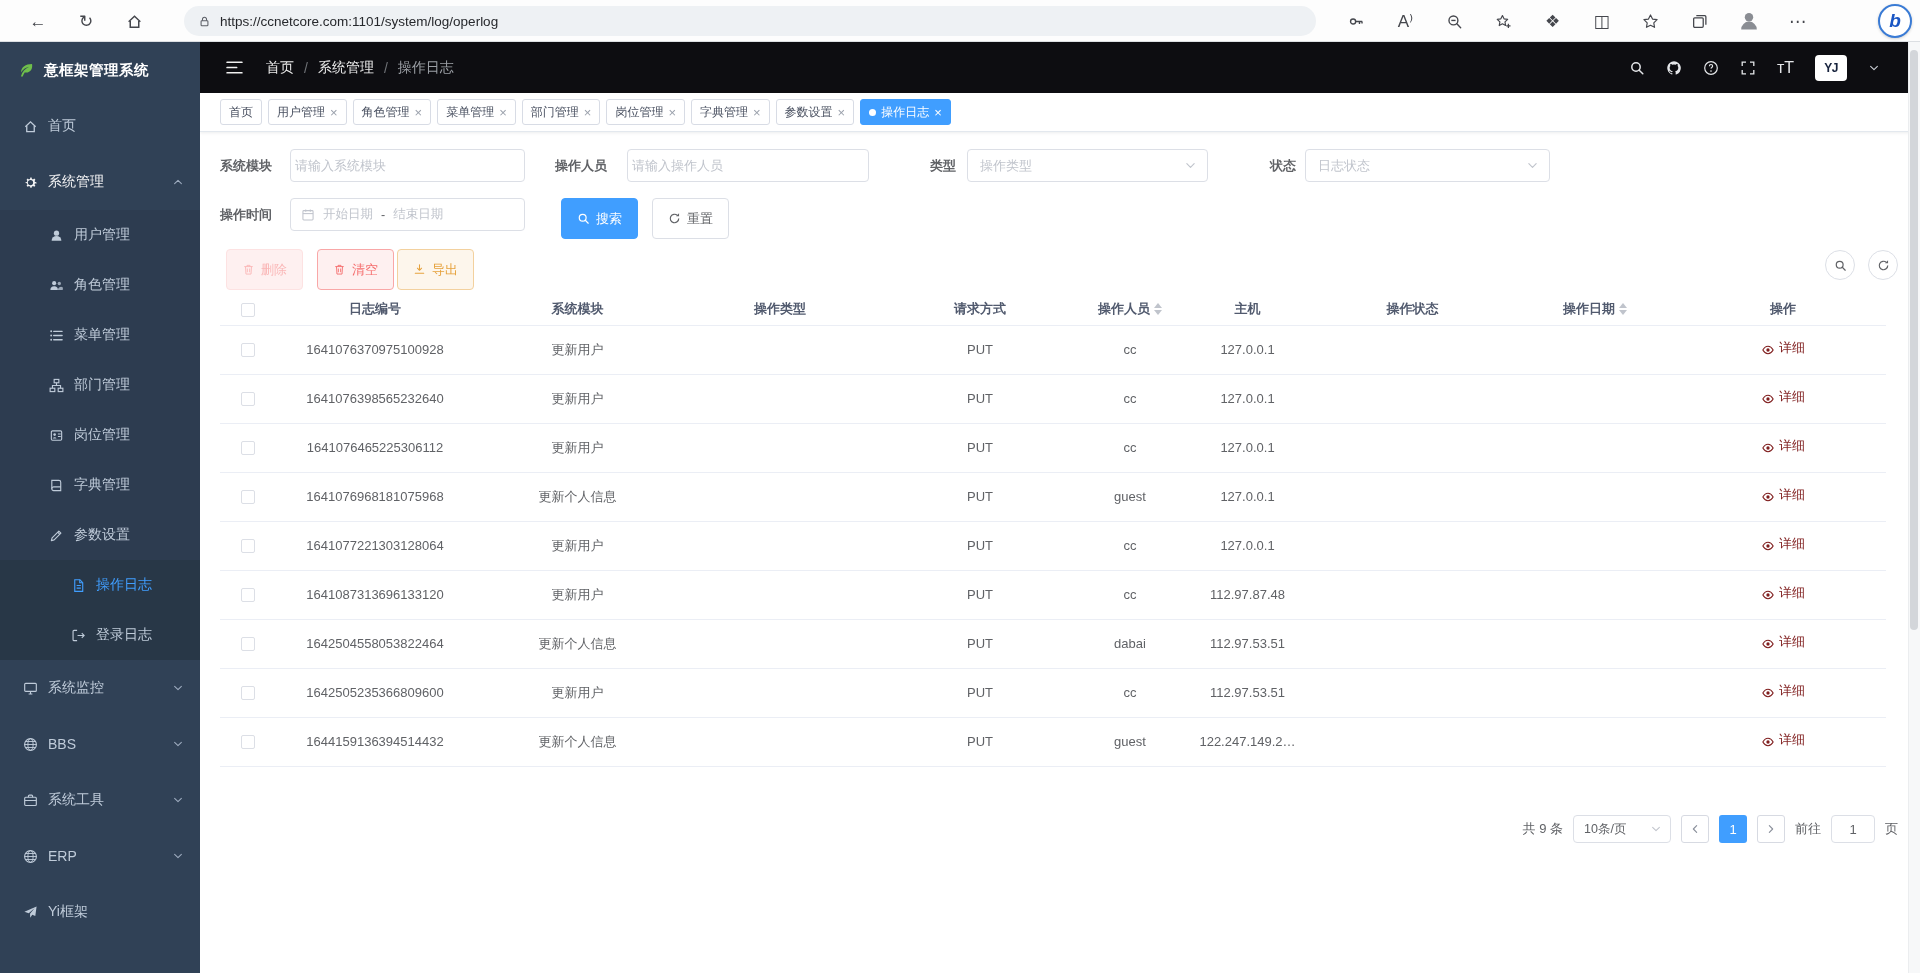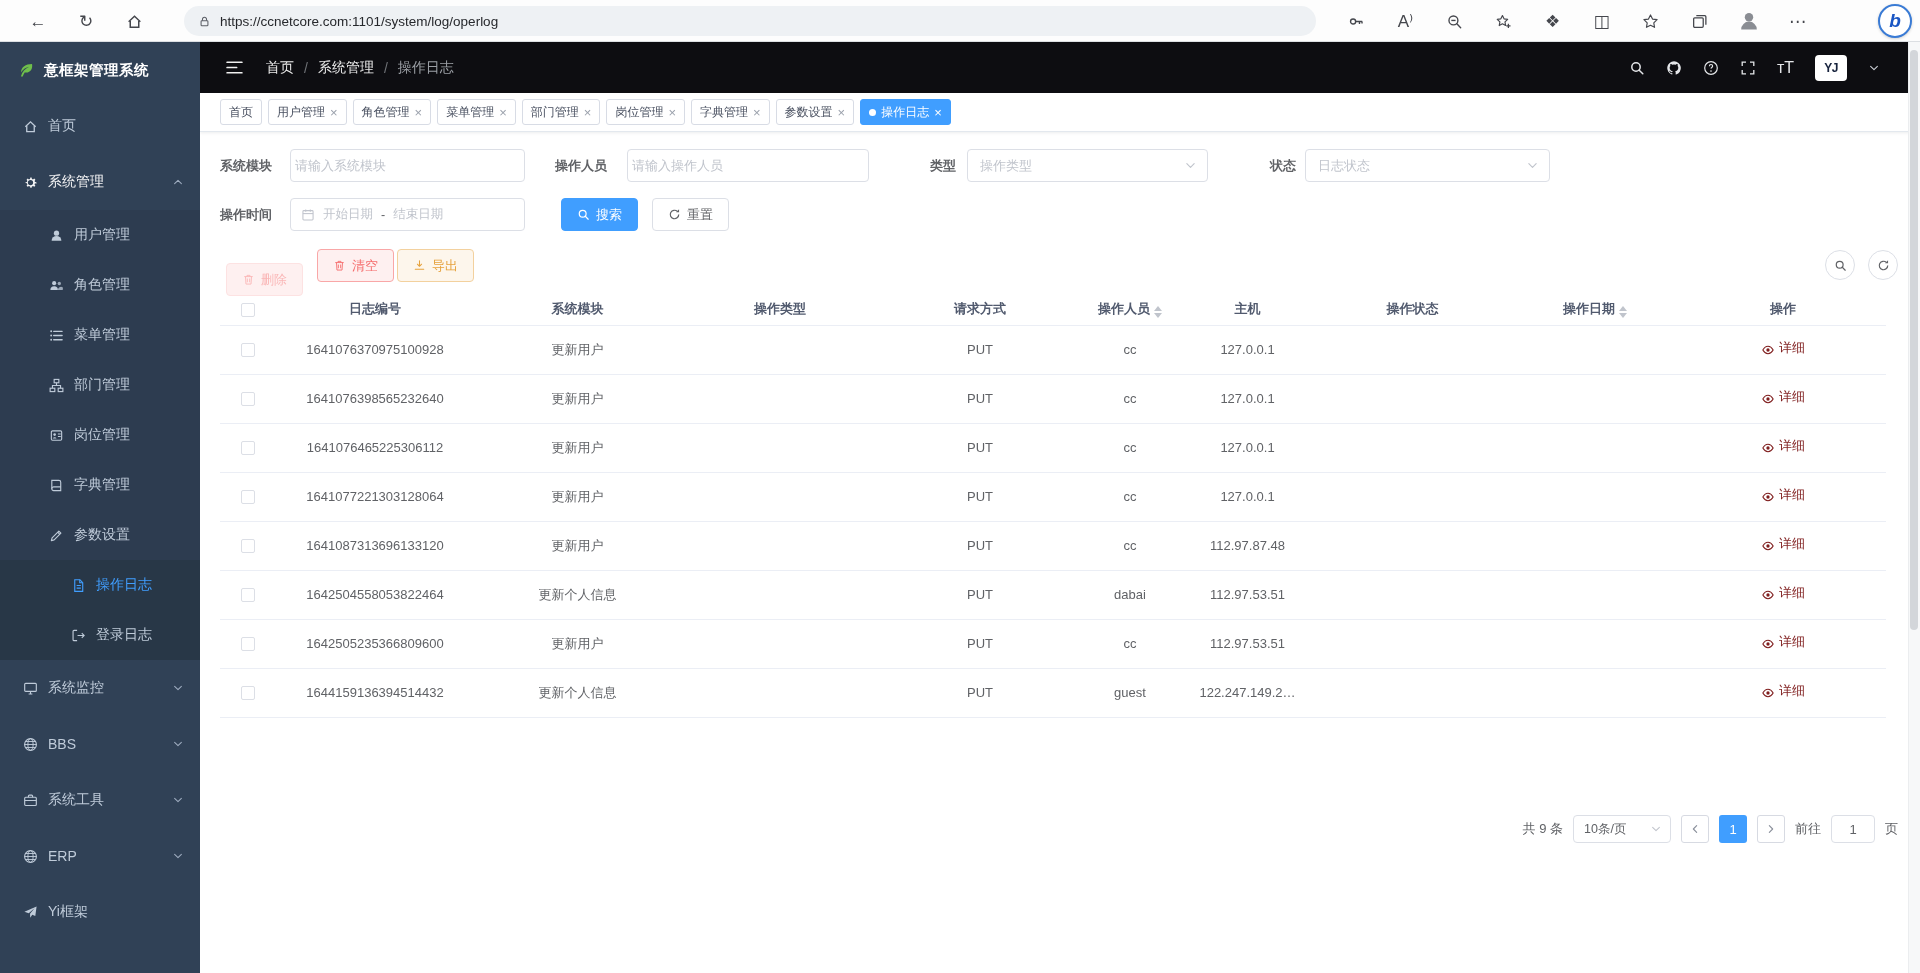--- a/index.html
+++ b/index.html
@@ -60,35 +60,35 @@
   
   .content{position:absolute;left:200px;top:132px;width:1720px;height:841px;background:#fff}
   .fl{position:absolute;height:33px;line-height:33px;font-size:13px;font-weight:700;color:#606266}
   .inp{position:absolute;height:33px;border:1px solid #dcdfe6;border-radius:4px;font-size:13px;color:#606266;padding:0 4px;outline:none;background:#fff;font-family:inherit}
   .inp::placeholder{color:#c0c4cc}
   .sel{position:absolute;height:33px;border:1px solid #dcdfe6;border-radius:4px;background:#fff;display:flex;align-items:center;justify-content:space-between;padding:0 10px 0 12px;font-size:13px;color:#c0c4cc;cursor:pointer}
   .sel .ico{color:#c0c4cc;font-size:13px}
   .date{position:absolute;height:33px;border:1px solid #dcdfe6;border-radius:4px;background:#fff;display:flex;align-items:center;gap:8px;padding:0 10px;font-size:12.5px;color:#c0c4cc;cursor:pointer}
   .date .ico{color:#c0c4cc;font-size:14px}
   .date .dsep{color:#606266}
-  .btn{position:absolute;height:33px;border-radius:4px;display:inline-flex;align-items:center;gap:6px;padding:0 15px;font-size:13px;cursor:pointer;border:1px solid #dcdfe6;background:#fff;color:#606266;font-family:inherit}
+  .btn{position:absolute;height:41px;border-radius:4px;display:inline-flex;align-items:center;gap:6px;padding:0 15px;font-size:13px;cursor:pointer;border:1px solid #dcdfe6;background:#fff;color:#606266;font-family:inherit}
   .btn .ico{font-size:13px}
   .btn.primary{background:#409EFF;border-color:#409EFF;color:#fff}
   .btn.danger-disabled{background:#fef0f0;border-color:#fde2e2;color:#fab6b6;cursor:not-allowed}
   .btn.danger{background:#fef0f0;border-color:#f9a7a7;color:#f56c6c}
   .btn.warning{background:#fdf6ec;border-color:#f3d19e;color:#e6a23c}
   .minis{position:absolute;top:118px;right:22px;display:flex;gap:13px}
   .mini{width:30px;height:30px;border:1px solid #dcdfe6;border-radius:50%;display:flex;align-items:center;justify-content:center;color:#606266;font-size:13px;background:#fff;cursor:pointer}
 
   
   .table-wrap{position:absolute;left:20px;top:162px;width:1666px}
   table{width:100%;border-collapse:collapse;table-layout:fixed}
   th{height:31px;font-size:13px;color:#515a6e;font-weight:700;border-bottom:1px solid #ebeef5;text-align:center;padding:0;white-space:nowrap}
   td{height:49px;font-size:13px;color:#606266;border-bottom:1px solid #ebeef5;text-align:center;padding:0 4px;white-space:nowrap;overflow:hidden;text-overflow:ellipsis}
-  .th-i{display:inline-flex;align-items:flex-end;gap:4px}
+  .th-i{display:inline-flex;align-items:center;gap:4px}
   .sort{display:inline-flex;flex-direction:column;gap:2px;cursor:pointer}
   .sort i{display:block;width:0;height:0;border-left:4px solid transparent;border-right:4px solid transparent}
   .su{border-bottom:5px solid #c0c4cc}
   .sd{border-top:5px solid #c0c4cc}
   .cb{display:inline-block;width:14px;height:14px;border:1px solid #dcdfe6;border-radius:2px;background:#fff;cursor:pointer;vertical-align:middle}
   .detail{color:#7f1d1d;display:inline-flex;align-items:flex-end;gap:4px;cursor:pointer;font-size:13px;text-decoration:none}
   .detail .ico{font-size:14px}
 
   
   .pagination{position:absolute;top:683px;right:22px;display:flex;align-items:center;gap:10px;font-size:13px;color:#606266}
@@ -514,21 +514,21 @@
     <button class="btn" style="left:452px;top:66px" data-name="reset-button">
       <span class="ico" data-name="refresh-icon">
           <svg viewBox="0 0 16 16">
             <path d="M13.2 8a5.2 5.2 0 1 1-1.7-3.85" fill="none" stroke="currentColor" stroke-width="1.5"></path>
             <path d="M13.6 1.6v3.6h-3.6z" fill="currentColor"></path>
           </svg>
         </span>
       <span>重置</span>
     </button>
 
-    <button class="btn danger-disabled" style="left:26px;top:131px" data-name="delete-button">
+    <button class="btn danger-disabled" style="left:26px;top:117px" data-name="delete-button">
       <span class="ico" data-name="trash-icon">
           <svg viewBox="0 0 16 16">
             <path d="M2.8 4.4h10.4M6.2 4.4V2.9h3.6v1.5M4.3 4.4l.6 9.2h6.2l.6-9.2M6.6 6.8v4.6M9.4 6.8v4.6" fill="none" stroke="currentColor" stroke-width="1.1"></path>
           </svg>
         </span>
       <span>删除</span>
     </button>
     <button class="btn danger" style="left:117px;top:117px" data-name="clear-button">
       <span class="ico" data-name="trash-icon">
           <svg viewBox="0 0 16 16">
@@ -670,20 +670,40 @@
                     <svg viewBox="0 0 16 16">
                       <path d="M8 3.8C4.6 3.8 2.1 8 2.1 8S4.6 12.2 8 12.2 13.9 8 13.9 8 11.4 3.8 8 3.8z" fill="none" stroke="currentColor" stroke-width="1.2"></path>
                       <circle cx="8" cy="8" r="1.9" fill="currentColor"></circle>
                     </svg>
                   </span>
                   <span>详细</span>
                 </a></td>
             </tr>
             <tr data-name="table-row">
               <td data-name="checkbox-cell"><span class="cb" data-name="row-checkbox"></span></td>
+              <td data-name="cell-log_id">1641076968181075968</td>
+              <td data-name="cell-module">更新个人信息</td>
+              <td data-name="cell-op_type"></td>
+              <td data-name="cell-method">PUT</td>
+              <td data-name="cell-operator">guest</td>
+              <td data-name="cell-host">127.0.0.1</td>
+              <td data-name="cell-status"></td>
+              <td data-name="cell-date"></td>
+              <td data-name="action-cell"><a class="detail" data-name="detail-link">
+                  <span class="ico" data-name="eye-icon">
+                    <svg viewBox="0 0 16 16">
+                      <path d="M8 3.8C4.6 3.8 2.1 8 2.1 8S4.6 12.2 8 12.2 13.9 8 13.9 8 11.4 3.8 8 3.8z" fill="none" stroke="currentColor" stroke-width="1.2"></path>
+                      <circle cx="8" cy="8" r="1.9" fill="currentColor"></circle>
+                    </svg>
+                  </span>
+                  <span>详细</span>
+                </a></td>
+            </tr>
+            <tr data-name="table-row">
+              <td data-name="checkbox-cell"><span class="cb" data-name="row-checkbox"></span></td>
               <td data-name="cell-log_id">1641077221303128064</td>
               <td data-name="cell-module">更新用户</td>
               <td data-name="cell-op_type"></td>
               <td data-name="cell-method">PUT</td>
               <td data-name="cell-operator">cc</td>
               <td data-name="cell-host">127.0.0.1</td>
               <td data-name="cell-status"></td>
               <td data-name="cell-date"></td>
               <td data-name="action-cell"><a class="detail" data-name="detail-link">
                   <span class="ico" data-name="eye-icon">

